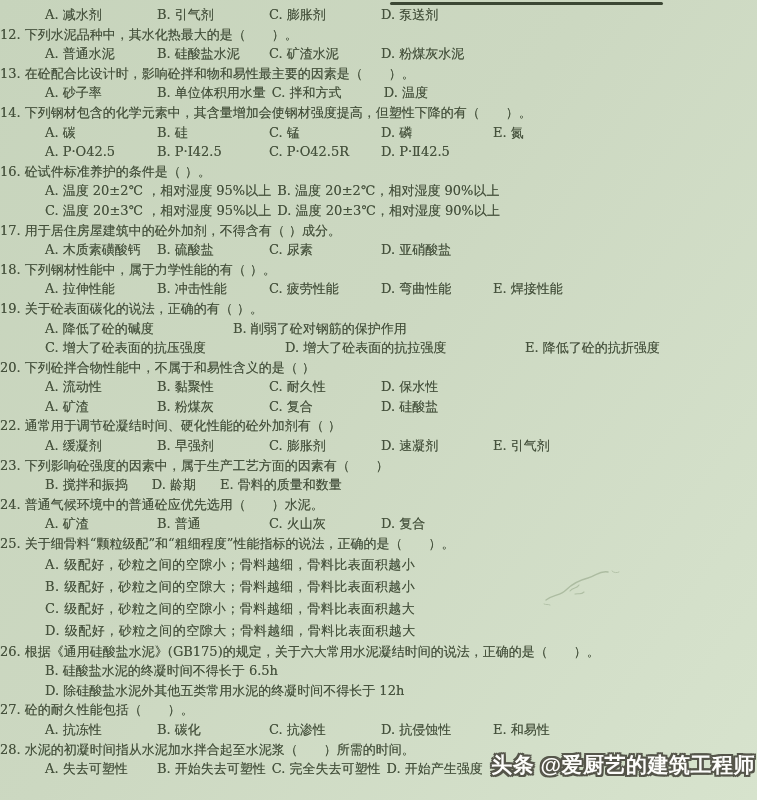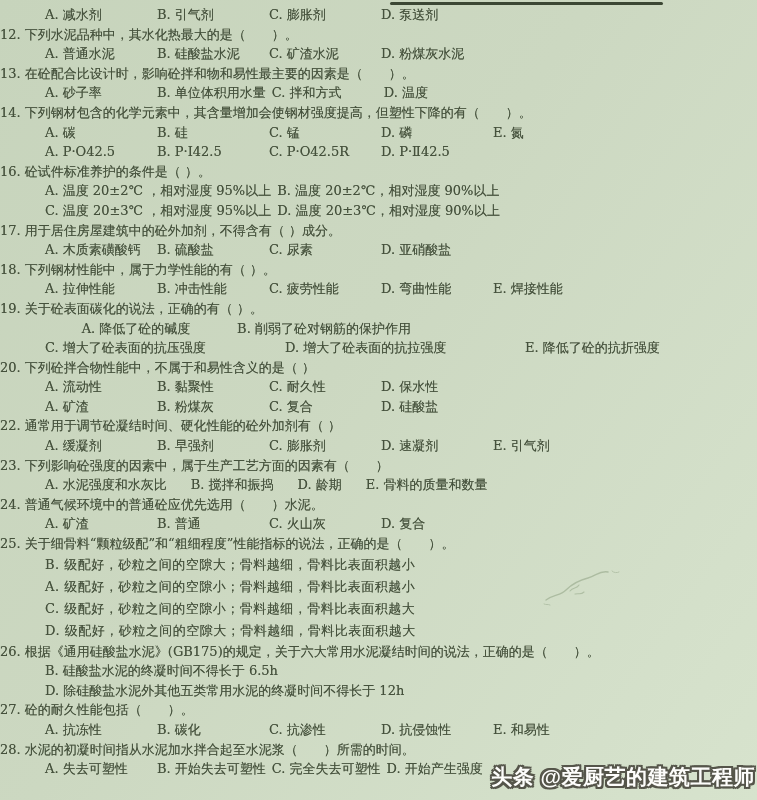--- a/index.html
+++ b/index.html
@@ -14,35 +14,34 @@
     font-family:"DejaVu Serif","Liberation Serif",serif;
     font-size:13px;color:var(--ink);
   }
   .exam{padding-top:5px;position:relative;z-index:1;}
   .line{height:19.6px;line-height:19.6px;white-space:nowrap;overflow:visible;
         text-shadow:0 0 .4px rgba(69,81,60,.65);}
   .q{}
   .opts,.optsm,.optsw,.optst,.optlong{padding-left:45px;display:flex;}
   .seg{white-space:nowrap;padding-right:6px;box-sizing:border-box;}
   .opts>.seg{min-width:112px;}
-  .optsm>.seg{min-width:188px;text-align:center;}
+  .optsm>.seg{min-width:188px;}
   .optsw>.seg{min-width:240px;}
   .optst>.seg{margin-right:18px;}
   .optlong{height:22px;line-height:22px;letter-spacing:.5px;}
   .rule{position:absolute;left:390px;top:2px;width:273px;height:3px;
         background:var(--rule);border-radius:2px;z-index:2;}
   .watermark{
     position:absolute;right:2px;top:751px;z-index:5;white-space:nowrap;
     font-family:"Liberation Sans","DejaVu Sans",sans-serif;
     font-size:21px;font-weight:bold;color:#fdfdfb;letter-spacing:0.5px;
     text-shadow:-2px -2px 0 #55554a, 2px -2px 0 #55554a,
                 -2px 2px 0 #55554a, 2px 2px 0 #55554a,
                 -2px 0 0 #55554a, 2px 0 0 #55554a,
                  0 -2px 0 #55554a, 0 2px 0 #55554a;
-    margin-top:12px;
   }
   .scribble{position:absolute;left:540px;top:566px;z-index:0;opacity:.55;}
 </style>
 </head>
 <body>
 
 <div class="rule"></div>
 
 <svg class="scribble" width="95" height="44" viewBox="0 0 95 44">
   <path d="M6 34 C 14 28, 20 30, 26 24 S 40 14, 48 12 S 60 4, 68 6" fill="none" stroke="#8fa283" stroke-width="1.4" stroke-linecap="round"></path>
@@ -135,38 +134,37 @@
     <div class="line q"><span class="seg">22.  通常用于调节砼凝结时间、硬化性能的砼外加剂有（ ）</span></div>
     <div class="line opts">
       <span class="seg">A. 缓凝剂</span>
       <span class="seg">B. 早强剂</span>
       <span class="seg">C. 膨胀剂</span>
       <span class="seg">D. 速凝剂</span>
       <span class="seg">E. 引气剂</span>
     </div>
     <div class="line q"><span class="seg">23.  下列影响砼强度的因素中，属于生产工艺方面的因素有（　　）</span></div>
     <div class="line optst">
-      <span class="seg">A. 水泥强度和水灰比</span>
       <span class="seg">B. 搅拌和振捣</span>
       <span class="seg">D. 龄期</span>
       <span class="seg">E. 骨料的质量和数量</span>
     </div>
     <div class="line q"><span class="seg">24. 普通气候环境中的普通砼应优先选用（　　）水泥。</span></div>
     <div class="line opts">
       <span class="seg">A. 矿渣</span>
       <span class="seg">B. 普通</span>
       <span class="seg">C. 火山灰</span>
       <span class="seg">D. 复合</span>
     </div>
     <div class="line q"><span class="seg">25. 关于细骨料“颗粒级配”和“粗细程度”性能指标的说法，正确的是（　　）。</span></div>
     <div class="line optlong">
-      <span class="seg">B. 级配好，砂粒之间的空隙大；骨料越细，骨料比表面积越小</span>
+      <span class="seg">A. 级配好，砂粒之间的空隙小；骨料越细，骨料比表面积越小</span>
     </div>
     <div class="line optlong">
-      <span class="seg">A. 级配好，砂粒之间的空隙小；骨料越细，骨料比表面积越小</span>
+      <span class="seg">B. 级配好，砂粒之间的空隙大；骨料越细，骨料比表面积越小</span>
     </div>
     <div class="line optlong">
       <span class="seg">C.  级配好，砂粒之间的空隙小；骨料越细，骨料比表面积越大</span>
     </div>
     <div class="line optlong">
       <span class="seg">D. 级配好，砂粒之间的空隙大；骨料越细，骨料比表面积越大</span>
     </div>
     <div class="line q"><span class="seg">26. 根据《通用硅酸盐水泥》(GB175)的规定，关于六大常用水泥凝结时间的说法，正确的是（　　）。</span></div>
     <div class="line optst">
       <span class="seg">B.  硅酸盐水泥的终凝时间不得长于 6.5h</span>

